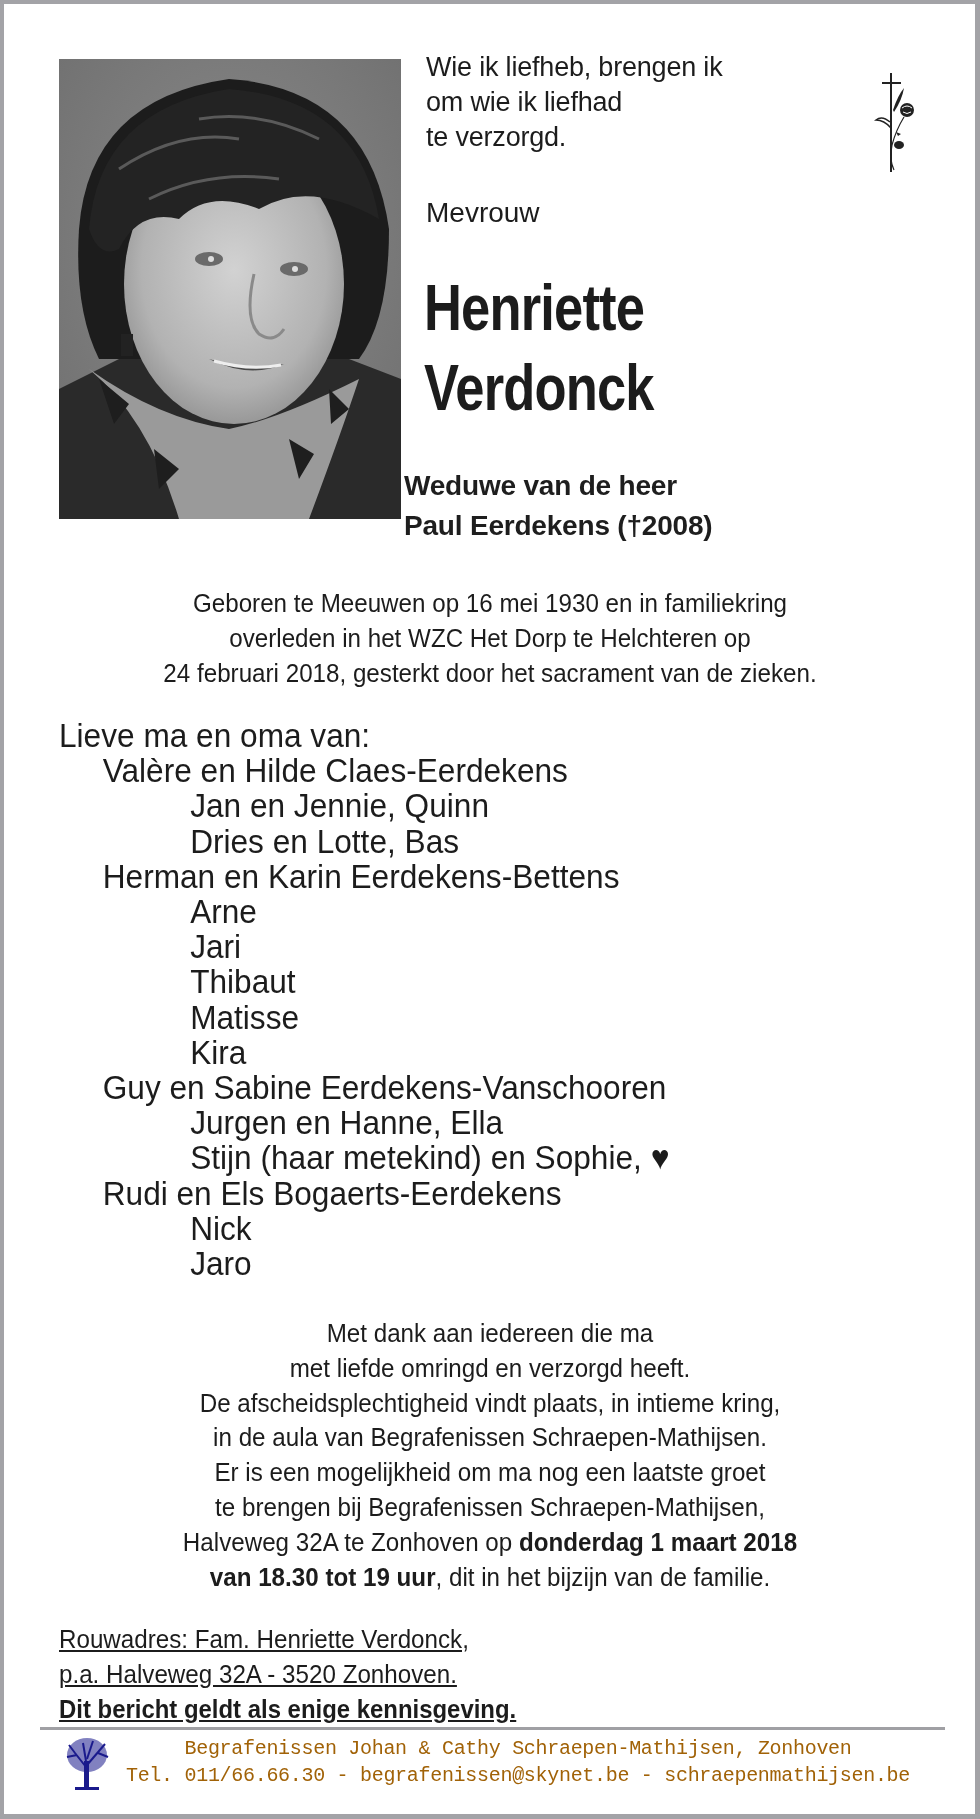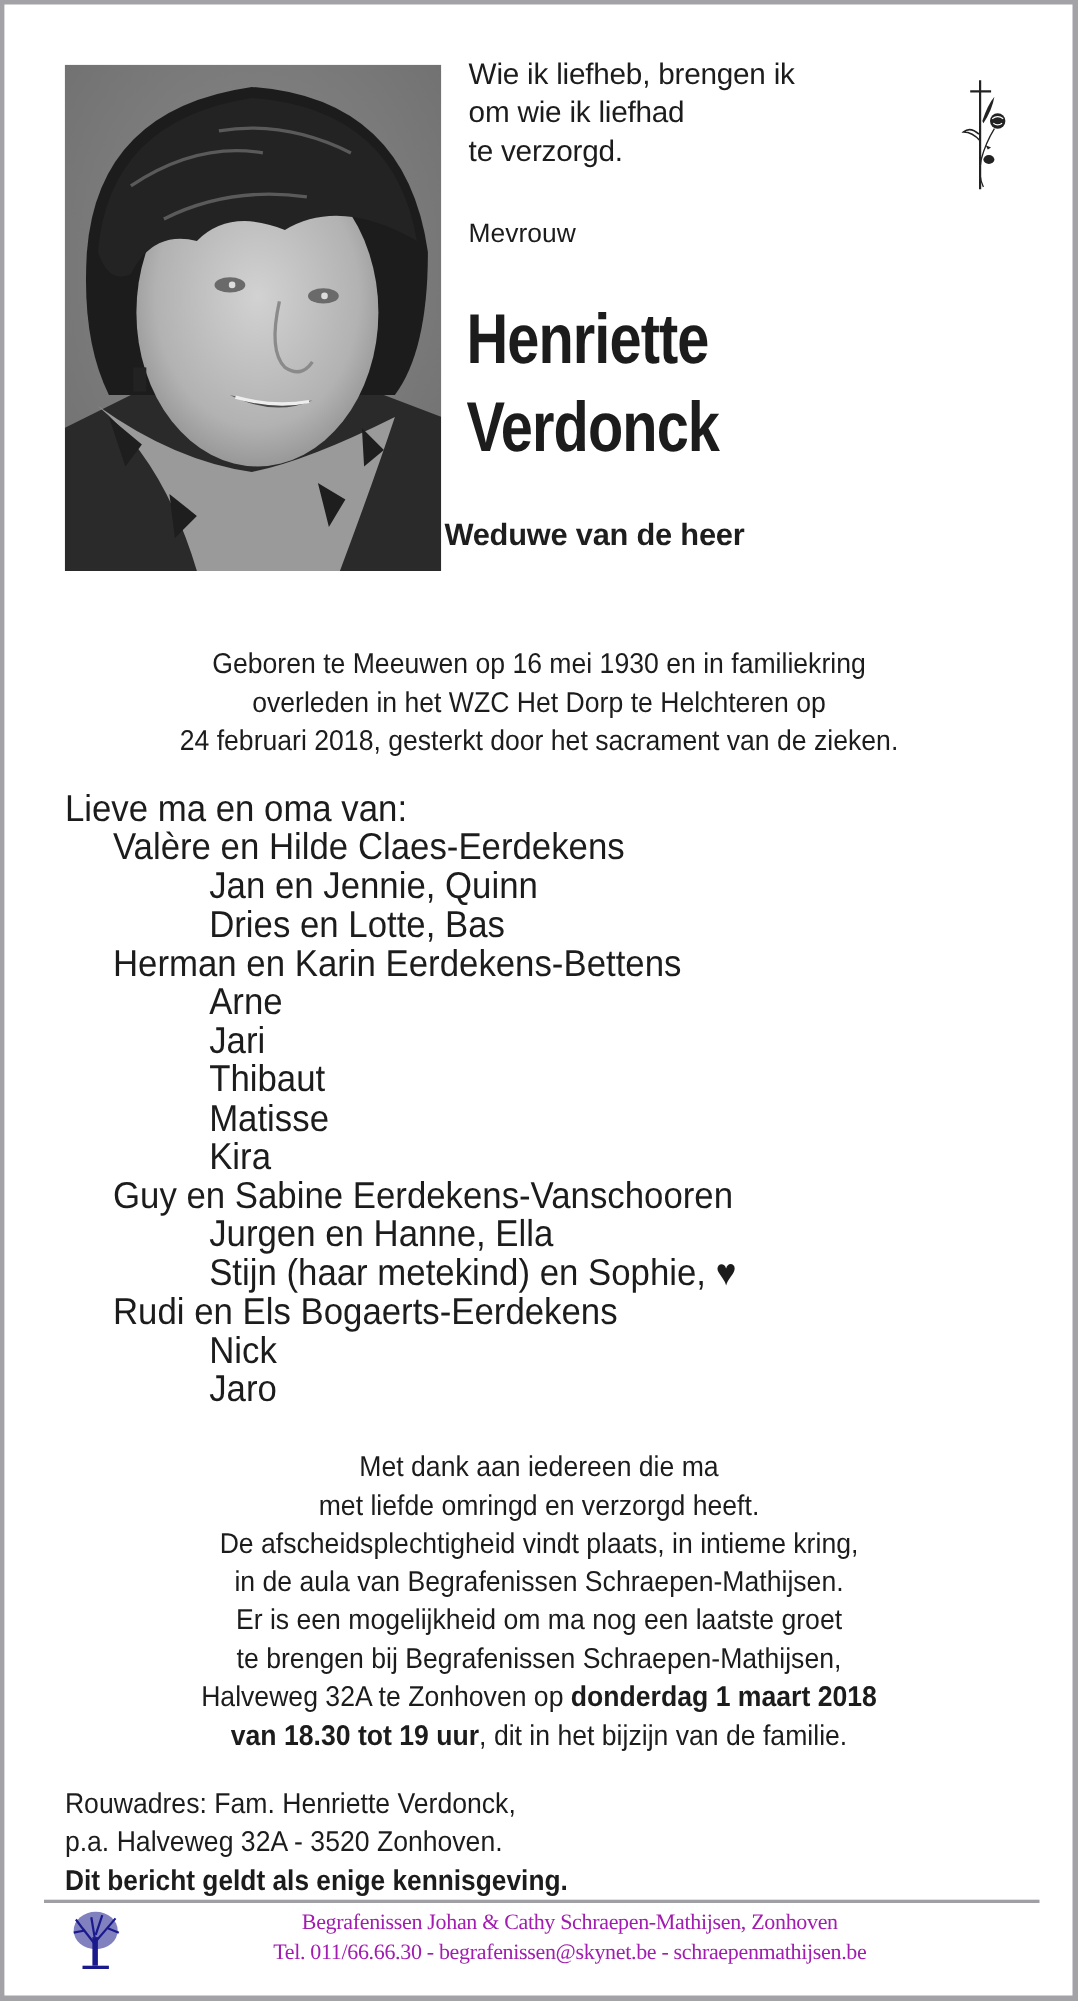--- a/index.html
+++ b/index.html
@@ -8,49 +8,49 @@
   .frame { position: absolute; left: 0; top: 0; width: 980px; height: 1819px;
            box-sizing: border-box; border-top: 4px solid #a3a3a7; border-left: 4px solid #a3a3a7;
            border-right: 5px solid #a3a3a7; border-bottom: 5px solid #a3a3a7; background: #fff; }
   .photo { position: absolute; left: 59px; top: 59px; width: 342px; height: 460px;
            background: #7e7e7e; overflow: hidden; }
   .photo svg { display: block; }
   .cross-icon { position: absolute; left: 874px; top: 70px; width: 46px; height: 104px; }
 
   .poem { position: absolute; left: 426px; top: 50px; font-size: 27px; line-height: 35px;
           letter-spacing: -0.2px; }
-  .title { position: absolute; left: 426px; top: 196px; font-size: 24px; line-height: 34px; }
+  .title { position: absolute; left: 426px; top: 196px; font-size: 28px; line-height: 34px; }
   .name { position: absolute; left: 424px; top: 268px; font-size: 64px; line-height: 80px;
           font-weight: bold; letter-spacing: -1px; transform: scaleX(0.82); transform-origin: left top; }
   .spouse { position: absolute; left: 404px; top: 466px; font-size: 28px; line-height: 40px;
             font-weight: bold; color: #1e1e1e; letter-spacing: -0.2px; }
   .spouse .l { display: block; }
 
   .born { position: absolute; left: 40px; width: 900px; top: 586px; text-align: center;
           font-size: 26px; line-height: 35px; transform: scaleX(0.93); transform-origin: center top; }
   .born .l, .closing .l { display: block; white-space: nowrap; }
 
   .family { position: absolute; left: 59px; top: 718px; font-size: 34px; line-height: 35.2px; }
   .family .row { white-space: nowrap; transform: scaleX(0.93); transform-origin: left center; }
   .family .lvl0 { padding-left: 0; }
   .family .lvl1 { padding-left: 47px; }
   .family .lvl2 { padding-left: 141px; }
 
   .closing { position: absolute; left: 60px; width: 860px; top: 1316px; text-align: center;
              font-size: 26px; line-height: 34.8px; transform: scaleX(0.93); transform-origin: center top; }
   .closing b { font-weight: bold; }
 
-  .address { position: absolute; left: 59px; top: 1622px; font-size: 26px; line-height: 34.8px; }
+  .address { position: absolute; left: 59px; top: 1622px; font-size: 26px; line-height: 34.8px; text-decoration: underline; }
   .address .l { display: block; white-space: nowrap; transform: scaleX(0.93); transform-origin: left center; }
   .address .notice { font-weight: bold; transform: scaleX(0.92); }
 
   .rule { position: absolute; left: 40px; width: 905px; top: 1727px; height: 3px; background: #a0a0a4; }
   .logo { position: absolute; left: 63px; top: 1735px; width: 48px; height: 58px; }
   .footer { position: absolute; left: 118px; width: 800px; top: 1735px; text-align: center;
-            font-family: Liberation Serif, serif; font-size: 20px; line-height: 27px; color: #a21caf;
+            font-family: Liberation Mono, monospace; font-size: 20px; line-height: 27px; color: #a16207;
             letter-spacing: -0.3px; }
   .footer .l { display: block; white-space: nowrap; }
 </style>
 </head>
 <body>
 
 <div class="frame"></div>
 
 <div class="photo" aria-label="black-and-white portrait photo of the deceased">
   <svg width="342" height="460" viewBox="0 0 342 460" xmlns="http://www.w3.org/2000/svg">
@@ -117,20 +117,21 @@
 
 <div class="title">Mevrouw</div>
 
 <div class="name">
   <div>Henriette</div>
   <div>Verdonck</div>
 </div>
 
 <div class="spouse">
   <span class="l">Weduwe van de heer</span>
+  <span class="l">Paul Eerdekens (†2008)</span>
 </div>
 
 <div class="born">
   <span class="l">Geboren te Meeuwen op 16 mei 1930 en in familiekring</span>
   <span class="l">overleden in het WZC Het Dorp te Helchteren op</span>
   <span class="l">24 februari 2018, gesterkt door het sacrament van de zieken.</span>
 </div>
 
 <div class="family">
   <div class="row lvl0">Lieve ma en oma van:</div>

